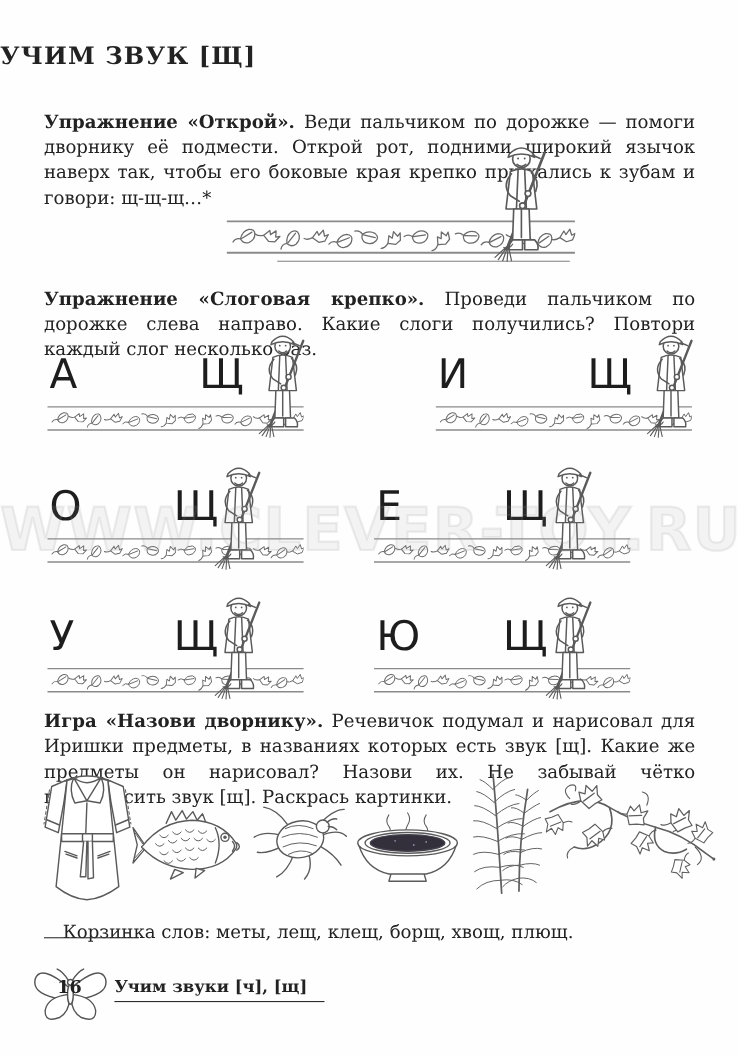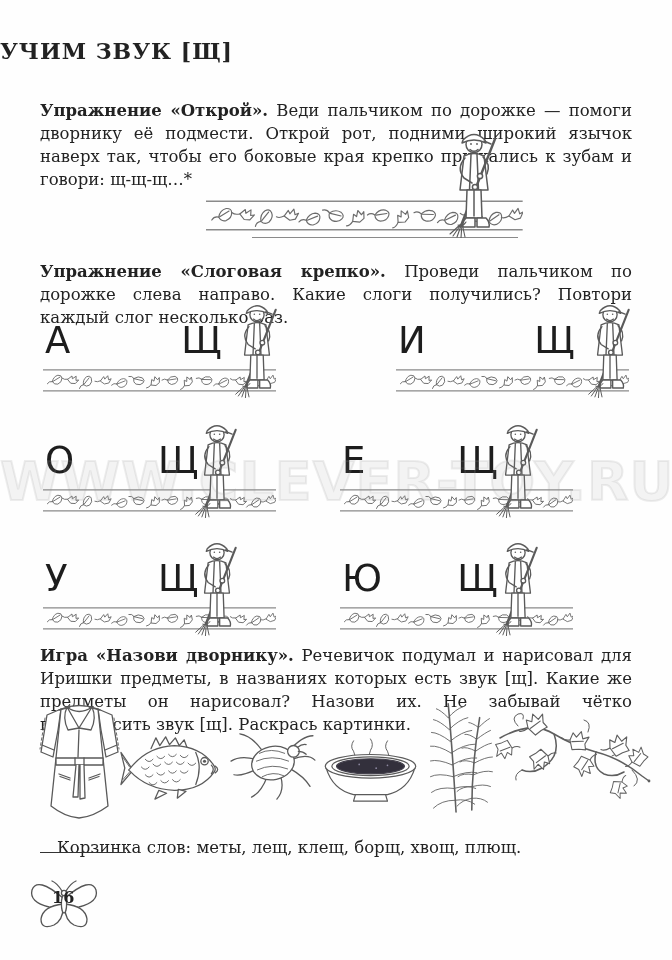--- a/index.html
+++ b/index.html
@@ -294,14 +294,15 @@
       <path d="M36,24 Q10,2 5,16 Q2,28 22,33 Q32,35 36,28" fill="#fff"></path>
       <path d="M38,24 Q64,2 69,16 Q72,28 52,33 Q42,35 38,28" fill="#fff"></path>
       <path d="M36,30 Q16,32 14,45 Q14,56 27,51 Q36,46 36,34" fill="#fff"></path>
       <path d="M38,30 Q58,32 60,45 Q60,56 47,51 Q38,46 38,34" fill="#fff"></path>
       <ellipse cx="37" cy="30" rx="2.6" ry="9" fill="#fff"></ellipse>
       <circle cx="37" cy="19" r="2.6" fill="#fff"></circle>
       <path d="M35,17 Q30,9 25,7 M39,17 Q44,9 49,7"></path>
     </g>
   </svg>
   <span class="pagenum">16</span>
+  <span class="footer-title">Учим звуки [ч], [щ]</span>
 
 </div>
 
 </body></html>

